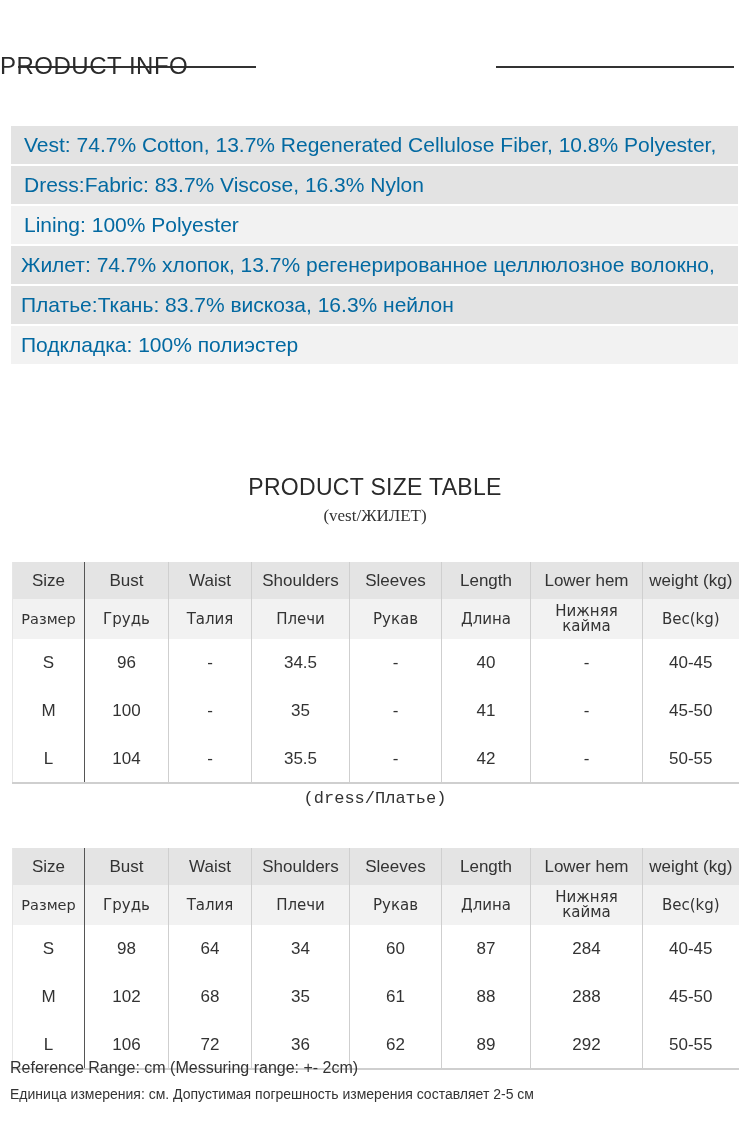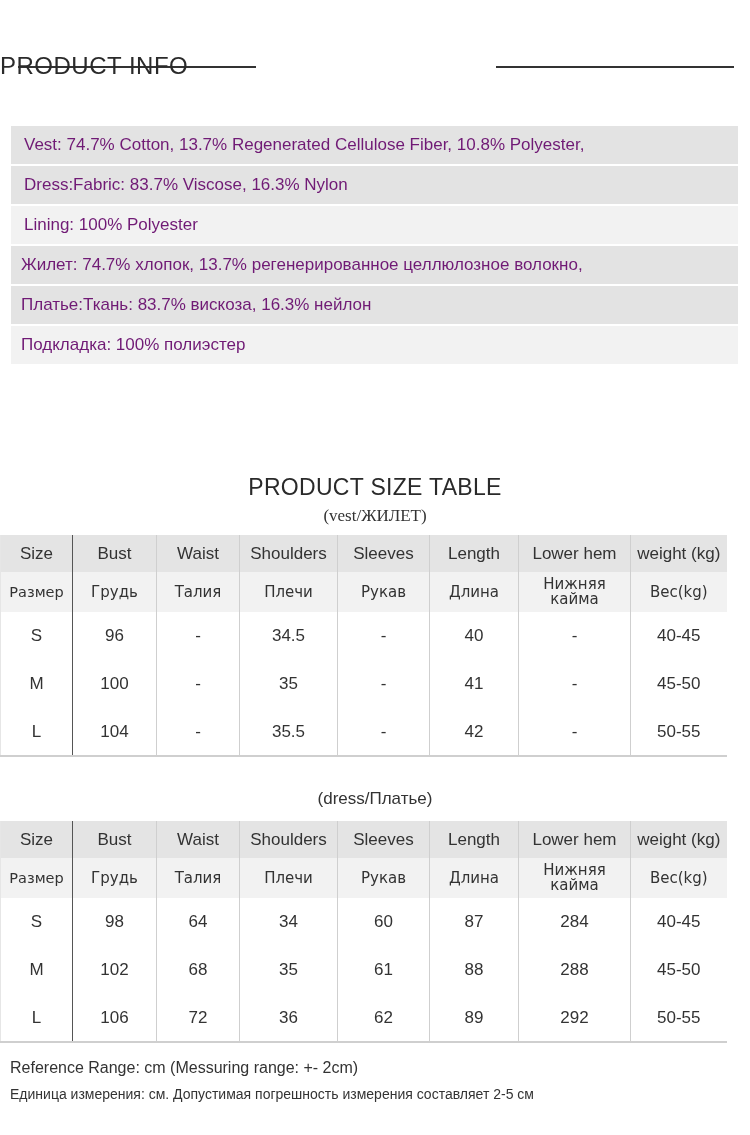--- a/index.html
+++ b/index.html
@@ -8,33 +8,33 @@
 
   .title-bar { position: absolute; top: 50px; left: 0; width: 750px; height: 36px; }
   .title-bar .line { position: absolute; top: 16px; height: 1.5px; background: #333; }
   .title-bar .line.left { left: 18px; width: 238px; }
   .title-bar .line.right { left: 496px; width: 238px; }
   .title-bar .title { position: absolute; left: 0; width: 750px; top: 2px; text-align: left;
     font-family: "Liberation Sans", sans-serif; font-size: 24px; letter-spacing: 0.5px; color: #2a2a2a; }
 
   .info-list { position: absolute; top: 126px; left: 11px; width: 727px; }
   .info-row { height: 38px; margin-bottom: 2px; font-family: "Liberation Sans", sans-serif;
-    font-size: 17px; color: #701a75; padding-left: 13px; line-height: 38px; white-space: nowrap; }
+    font-size: 21px; color: #0369a1; padding-left: 13px; line-height: 38px; white-space: nowrap; }
   .info-row.dark { background: #e3e3e3; }
   .info-row.light { background: #f2f2f2; }
   .info-row.ru { padding-left: 10px; }
 
   .size-title { position: absolute; top: 474px; left: 0; width: 750px; text-align: center;
     font-family: Liberation Sans, sans-serif; font-size: 23px; color: #2a2a2a; letter-spacing: 0.3px; }
   .sub-title { position: absolute; left: 0; width: 750px; text-align: center;
     font-family: "Liberation Serif", serif; font-size: 17px; color: #333; }
   .sub-title.vest { top: 506px; }
-  .sub-title.dress { top: 789px; font-family: Liberation Sans, sans-serif; font-size: 17px; }
-
-  .size-table { position: absolute; left: 0; width: 726px; border-collapse: collapse; table-layout: fixed; }
+  .sub-title.dress { top: 789px; font-family: Liberation Mono, monospace; font-size: 17px; }
+
+  .size-table { position: absolute; left: 12px; width: 726px; border-collapse: collapse; table-layout: fixed; margin-top: 27px; }
   .size-table.vest { top: 535px; }
   .size-table.dress { top: 821px; }
   .size-table td { text-align: center; vertical-align: middle; font-family: "Liberation Sans", sans-serif;
     color: #333; border-left: 1px solid #cfcfcf; padding: 0; }
   .size-table td:first-child { border-left: 1px solid #e6e6e6; }
   .size-table td:nth-child(2) { border-left: 1px solid #555; }
   .size-table tr.head-en td { background: #e4e4e4; height: 37px; font-size: 17px; }
   .size-table tr.head-ru td { background: #f2f2f2; height: 40px; font-size: 15px; line-height: 15px; font-family: "DejaVu Sans", sans-serif; }
   .size-table tr.head-ru td:first-child { font-size: 14.5px; }
   .size-table tr.body td { background: #ffffff; height: 48px; font-size: 17px; }

